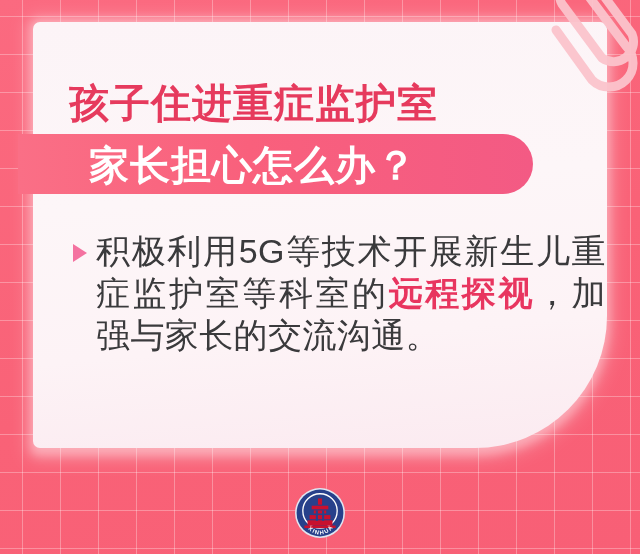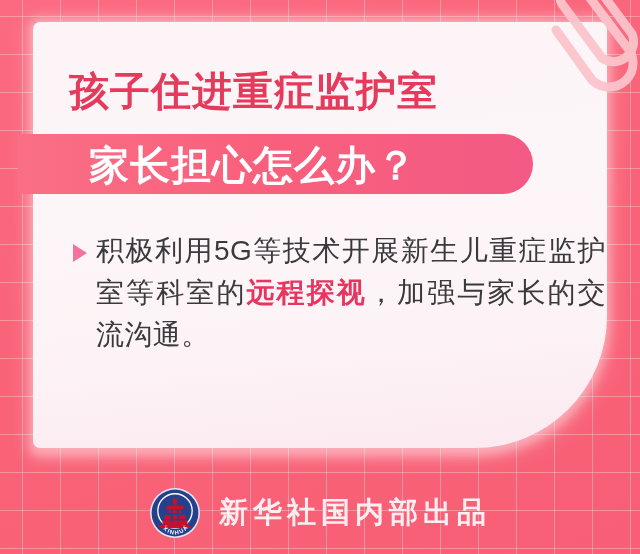--- a/index.html
+++ b/index.html
@@ -78,21 +78,21 @@
     border-radius: 7px 7px 132px 7px;
     background: linear-gradient(175deg, #fcf4f7 0%, #fdf6f8 40%, #fdf3f6 72%, #fbeaf0 100%);
     z-index: 2;
     overflow: visible;
   }
 
   
   .headline-1 {
     position: absolute;
     left: 36px;
-    top: 44px;
+    top: 56px;
     font-size: 40px;
     line-height: 50px;
     font-weight: 700;
     letter-spacing: 1px;
     color: #e63a5d;
     z-index: 5;
     white-space: nowrap;
   }
   .banner {
     position: absolute;
@@ -132,21 +132,21 @@
     top: 14px;
     width: 0;
     height: 0;
     border-left: 14px solid #f472a0;
     border-top: 9px solid transparent;
     border-bottom: 9px solid transparent;
   }
   .body-text {
     margin: 0;
     padding-left: 25px;
-    font-size: 28px;
+    font-size: 34px;
     line-height: 42px;
     color: #3a3a3c;
     letter-spacing: 0.4px;
     text-align: justify;
   }
   .hl {
     color: #e8355f;
     font-weight: 700;
   }
 
@@ -228,16 +228,15 @@
       <path d="M26 64 h48 v10 h-48 z" fill="#c8102e"></path>
       <path d="M42 45 h4 v20 h-4 z" fill="#27408b"></path>
       <path d="M54 45 h4 v20 h-4 z" fill="#27408b"></path>
       <path d="M20 74 h60 v5 h-60 z" fill="#c8102e"></path>
       <path id="xh-arc" d="M 22 72 A 30 30 0 0 0 78 72" fill="none"></path>
       <text font-family="'Liberation Sans', sans-serif" font-size="11" font-weight="700" fill="#ffffff" letter-spacing="2.5">
         <textPath href="#xh-arc" startOffset="14%">XINHUA</textPath>
       </text>
     </svg>
 
-    <div class="footer-text">新华社国内部出品</div>
   </div>
 
 </div>
 
 </body></html>

